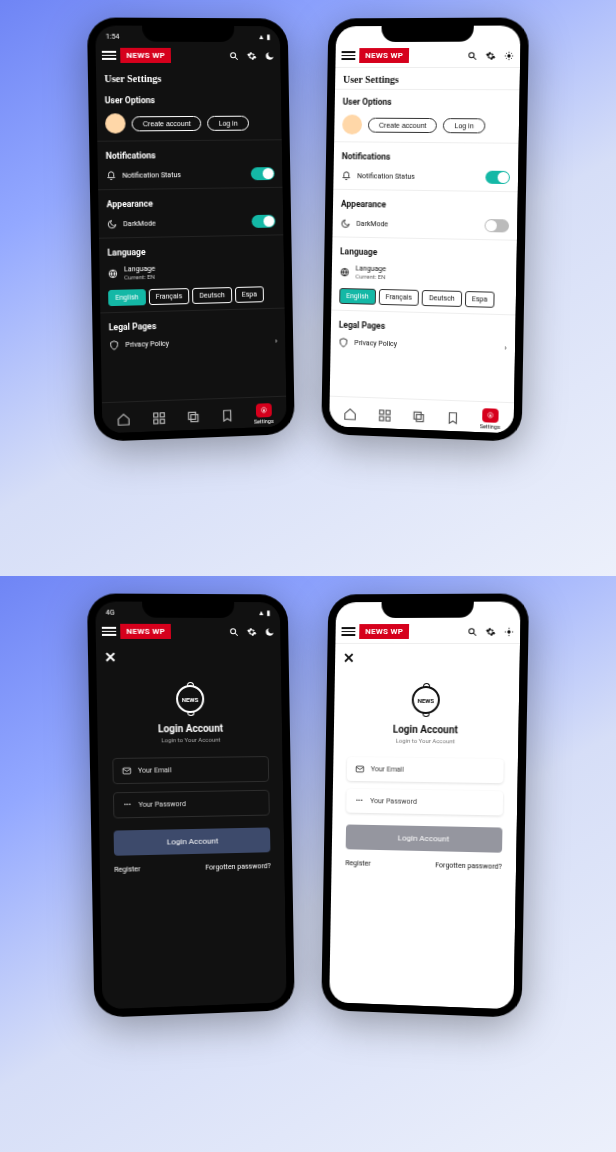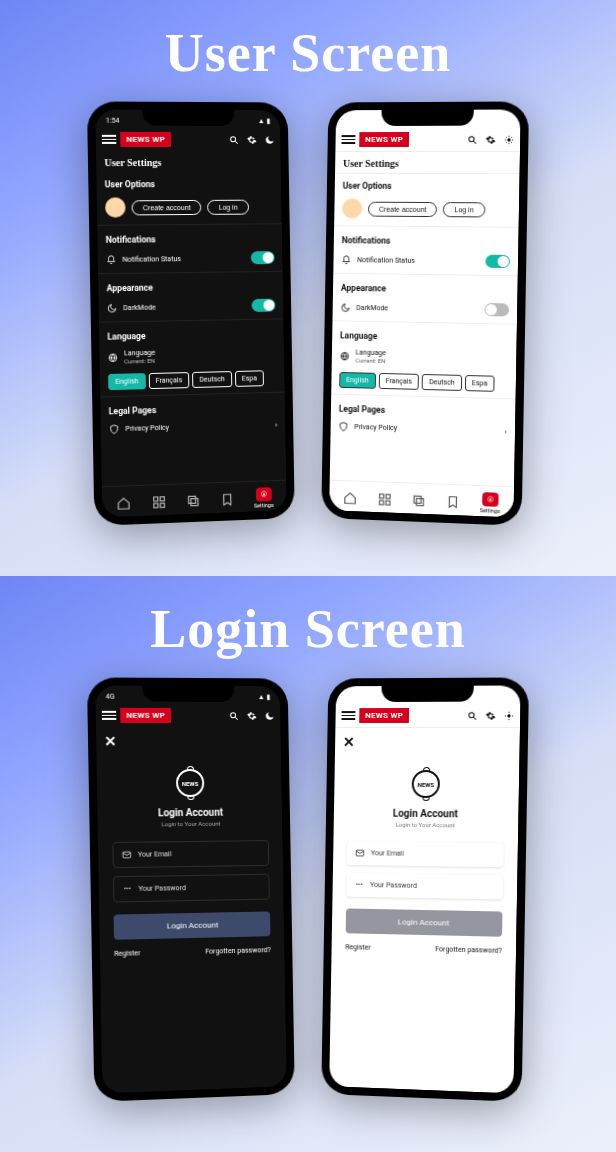--- a/index.html
+++ b/index.html
@@ -75,21 +75,20 @@
 .light .login-btn { background: #95969f; }
 .login-links { width: 100%; display: flex; justify-content: space-between; font-size: 7px; margin-top: 10px; }
 svg { width: 100%; height: 100%; }
 </style>
 </head>
 <body>
 
 <div class="wrapper">
 
 <div class="section section-1">
-  <div class="heading">User Screen</div>
   <div class="phones">
 
     <div class="phone dark">
       <div class="screen">
         <div class="status-bar">
           <span>1:54</span>
           <span>▲ ▮</span>
         </div>
         <div class="appbar">
           <div class="menu-icon">
@@ -378,21 +377,20 @@
                 <span>Settings</span>
               </div>
         </div>
       </div>
     </div>
 
   </div>
 </div>
 
 <div class="section section-2">
-  <div class="heading">Login Screen</div>
   <div class="phones">
 
     <div class="phone dark">
       <div class="screen">
         <div class="status-bar">
           <span>4G</span>
           <span>▲ ▮</span>
         </div>
         <div class="appbar">
           <div class="menu-icon">

